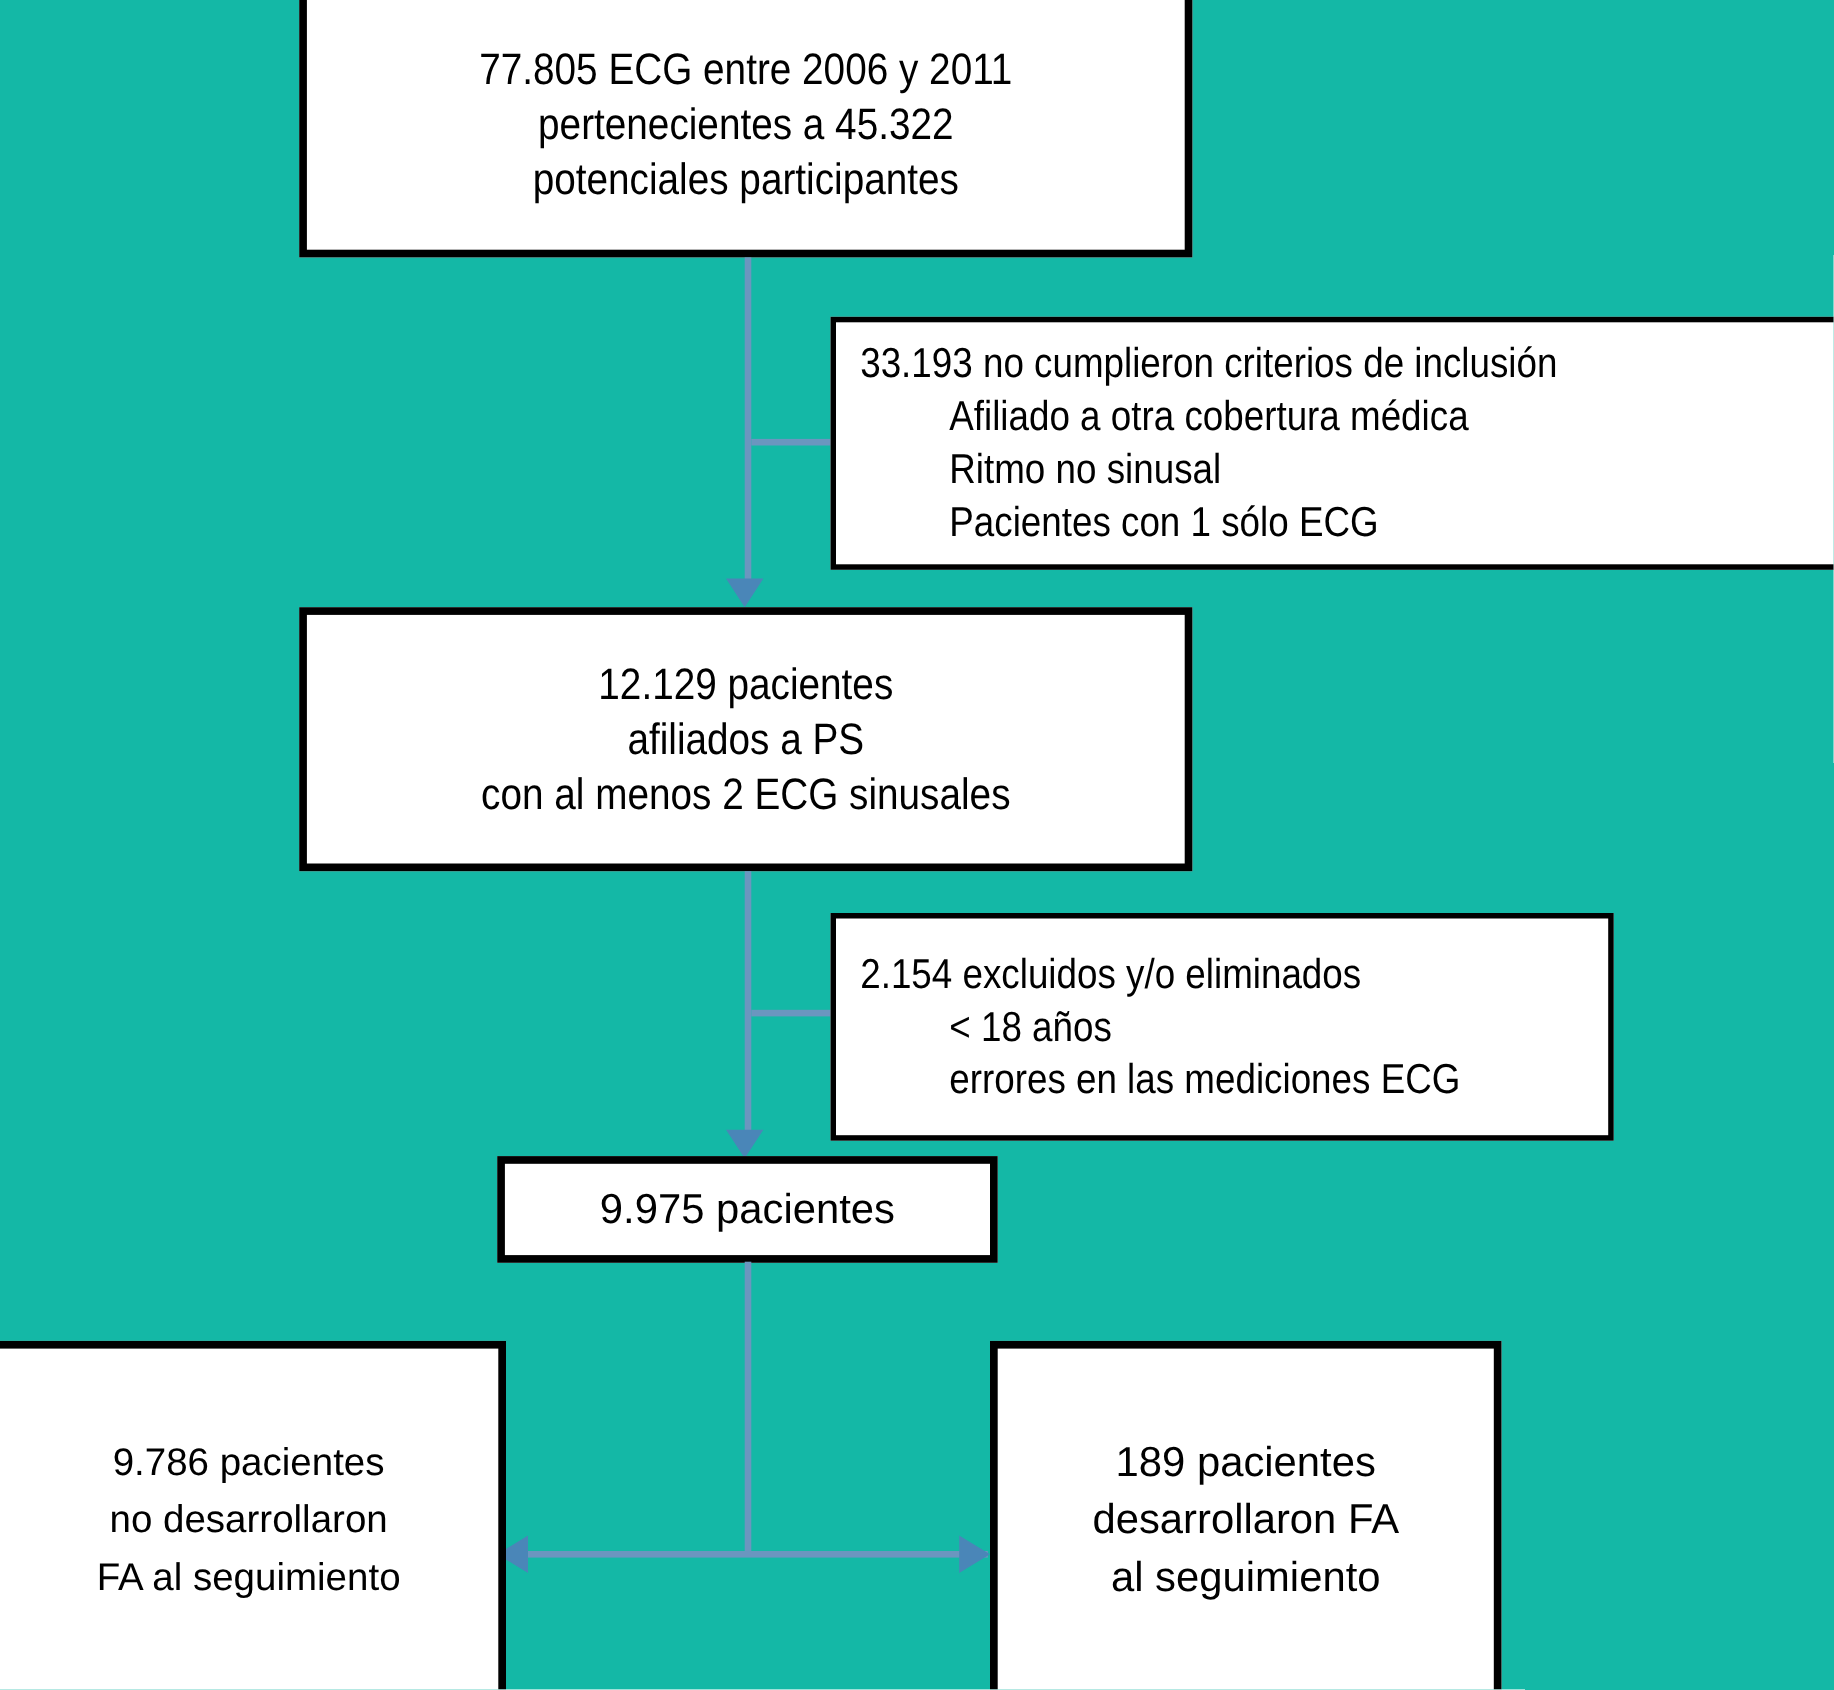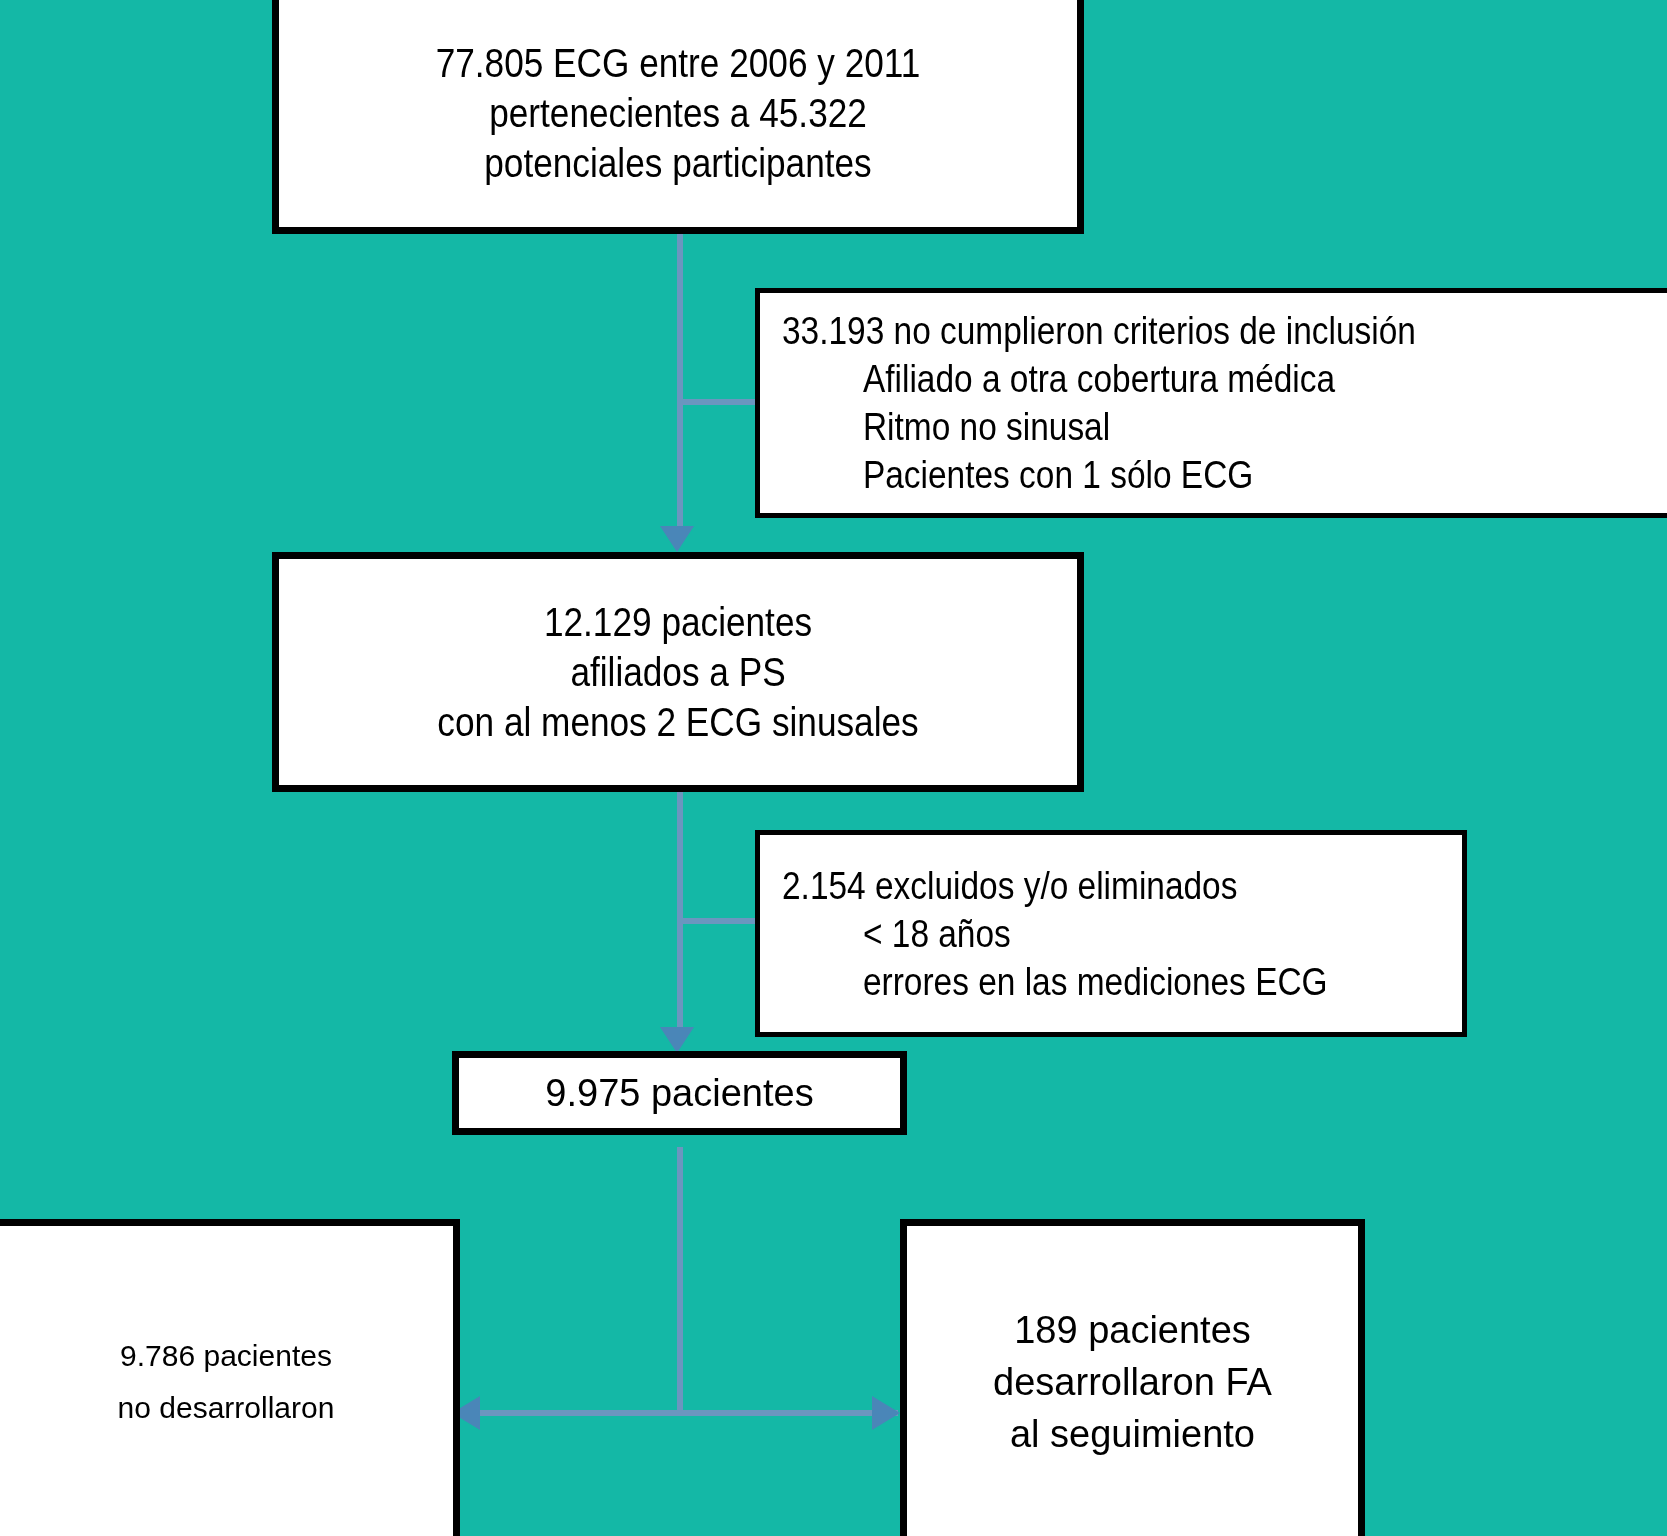--- a/index.html
+++ b/index.html
@@ -66,30 +66,30 @@
   #box-mid .line { font-size: 40px; line-height: 50px; }
 
   #box-excl2 {
     left: 755px; top: 830px; width: 712px; height: 207px;
     padding: 0 22px;
   }
   #box-excl2 .line { font-size: 38px; line-height: 48px; }
   #box-excl2 .indent { padding-left: 92px; }
 
   #box-9975 {
-    left: 452px; top: 1051px; width: 455px; height: 84px;
+    left: 452px; top: 1051px; width: 455px; height: 97px;
     padding: 0 14px;
   }
   #box-9975 .line { font-size: 38px; line-height: 44px; }
 
   #box-noaf {
     left: -8px; top: 1219px; width: 468px; height: 325px;
     padding: 0 14px;
   }
-  #box-noaf .line { font-size: 30px; line-height: 52px; }
+  #box-noaf .line { font-size: 35px; line-height: 52px; }
 
   #box-af {
     left: 900px; top: 1219px; width: 465px; height: 325px;
     padding: 0 14px;
   }
   #box-af .line { font-size: 38px; line-height: 52px; }
 
   
   .vline {
     position: absolute;
@@ -169,20 +169,21 @@
 
   <div class="vline" style="left:677px; top:1147px; height:266px;"></div>
 
   <div class="hline" style="left:478px; top:1410px; width:420px;"></div>
   <div class="arrow-left" style="left:452px; top:1396px;"></div>
   <div class="arrow-right" style="left:872px; top:1396px;"></div>
 
   <div class="box center" id="box-noaf">
     <span class="line">9.786 pacientes</span>
     <span class="line">no desarrollaron</span>
+    <span class="line">FA al seguimiento</span>
   </div>
 
   <div class="box center" id="box-af">
     <span class="line">189 pacientes</span>
     <span class="line">desarrollaron FA</span>
     <span class="line">al seguimiento</span>
   </div>
 
 </div>
 

